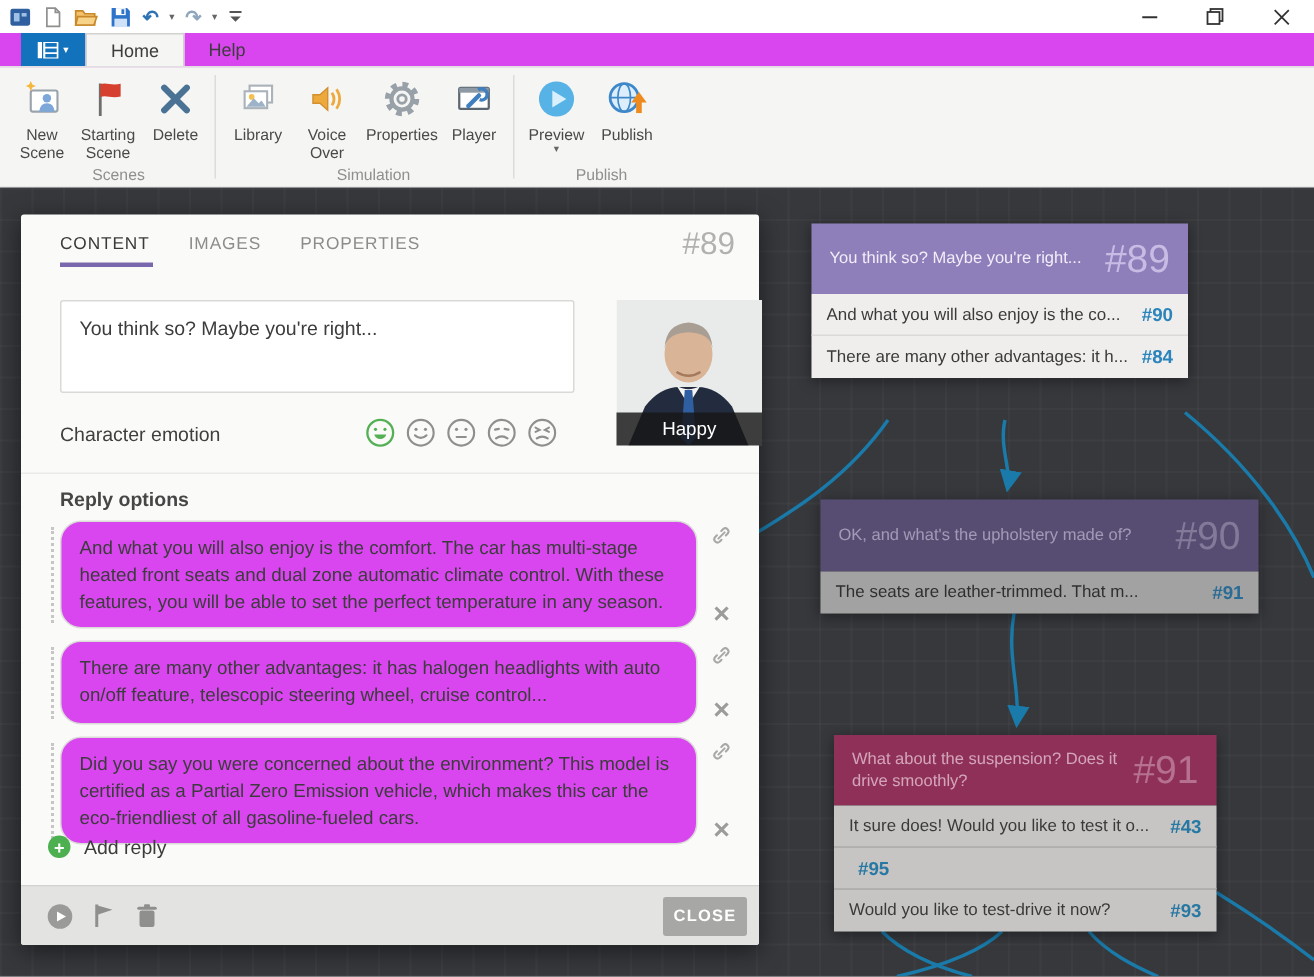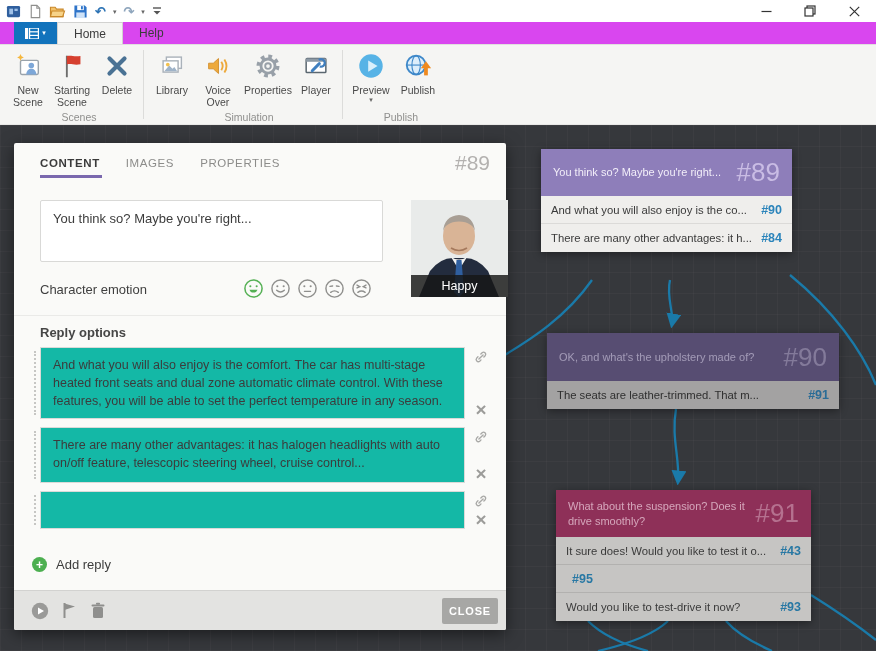--- a/index.html
+++ b/index.html
@@ -68,38 +68,38 @@
   .n91 .node-title{color:rgba(255,235,245,.62)}
   .n91 .node-id{color:rgba(255,235,245,.35)}
   .n91 .node-row{background:#c6c5c3;border-bottom:1px solid #b2b1af}
   .n91 .node-row:last-child{border-bottom:none}
   .n91 .rid{color:#2878a4}
 
   
   .panel{position:absolute;left:14px;top:18px;width:492px;height:487px;background:#fafaf8;border-radius:2px;box-shadow:0 4px 16px rgba(0,0,0,.5)}
   .ptabs{position:absolute;top:14px;left:26px;display:flex;gap:26px;font-size:11.5px;letter-spacing:.6px;color:#8c8c8a}
   .ptab{position:relative;cursor:pointer;padding-bottom:9px}
-  .ptab.active{color:#3a3a3a;font-weight:bold}
+  .ptab.active{color:#3a3a3a;font-weight:normal}
   .ptab.active::after{content:"";position:absolute;left:0;right:-2px;bottom:0;height:3px;background:#7a68ae}
   .pid{position:absolute;top:8px;right:16px;font-size:21px;font-weight:300;color:#b3b1af}
 
   .msgbox{position:absolute;top:57px;left:26px;width:343px;height:62px;background:#fff;border:1px solid #d9d9d7;border-radius:2px;padding:9px 12px;font-size:13px;color:#3c3c3c;line-height:1.35}
   .photo{position:absolute;top:57px;left:397px;width:97px;height:97px;cursor:pointer}
   .photo-caption{position:absolute;left:0;right:0;bottom:0;height:22px;background:rgba(22,22,22,.82);color:#fff;font-size:12.5px;display:flex;align-items:center;justify-content:center}
 
   .emo-label{position:absolute;top:139px;left:26px;font-size:13px;color:#3f3f3f}
   .faces{position:absolute;top:135px;left:229px;display:flex;gap:6px}
   .face{width:21px;height:21px;cursor:pointer}
 
   .pdivider{position:absolute;top:172px;left:0;right:0;height:1px;background:#eaeae8}
   .reply-label{position:absolute;top:182px;left:26px;font-size:13px;font-weight:bold;color:#464646}
 
   .replies{position:absolute;top:204px;left:26px;right:16px;display:flex;flex-direction:column;gap:8px}
   .reply{display:flex;gap:7px}
-  .reply-card{position:relative;flex:1;background:#14b8a6;border:1px solid #dadad8;border-radius:0;padding:8px 12px;font-size:12.5px;line-height:1.44;color:#3c3c3c}
+  .reply-card{position:relative;flex:1;background:#d946ef;border:1px solid #dadad8;border-radius:14px;padding:8px 12px;font-size:12.5px;line-height:1.44;color:#3c3c3c}
   .reply:nth-child(2) .reply-card{min-height:56px}
   .drag-handle{position:absolute;left:-7px;top:3px;bottom:3px;border-left:2px dotted #c6c6c4}
   .reply-actions{width:18px;display:flex;flex-direction:column;justify-content:space-between;align-items:center;padding:2px 0}
   .x-ic{font-size:19px;line-height:14px;color:#9c9c9a;font-weight:bold;cursor:pointer}
 
   .add-reply{position:absolute;top:414px;left:18px;display:flex;align-items:center;gap:9px;cursor:pointer}
   .plus-circle{width:15px;height:15px;border-radius:50%;background:#4caf50;color:#fff;font-size:12px;font-weight:bold;display:flex;align-items:center;justify-content:center;line-height:1}
   .add-reply span.lbl{font-size:13px;color:#3c3c3c}
 
   .pfooter{position:absolute;left:0;right:0;bottom:0;height:40px;background:#e3e3e1;border-top:1px solid #d2d2d0;border-radius:0 0 2px 2px;display:flex;align-items:center}
@@ -440,20 +440,21 @@
                   <path d="M9.8,6.2 l1.6,-1.6 a2.7,2.7 0 0 1 3.8,3.8 l-1.6,1.6"></path>
                   <path d="M6.2,9.8 l-1.6,1.6 a2.7,2.7 0 0 0 3.8,3.8 l1.6,-1.6"></path>
                   <path d="M7.4,12.6 L12.6,7.4"></path>
                 </svg></span>
             <span class="x-ic">×</span>
           </div>
         </div>
         <div class="reply">
           <div class="reply-card">
             <div class="drag-handle"></div>
+            <div>Did you say you were concerned about the environment? This model is certified as a Partial Zero Emission vehicle, which makes this car the eco-friendliest of all gasoline-fueled cars.</div>
           </div>
           <div class="reply-actions">
             <span><svg width="16" height="16" viewBox="0 0 20 20" fill="none" stroke="#a8a8a6" stroke-width="1.7" stroke-linecap="round">
                   <path d="M9.8,6.2 l1.6,-1.6 a2.7,2.7 0 0 1 3.8,3.8 l-1.6,1.6"></path>
                   <path d="M6.2,9.8 l-1.6,1.6 a2.7,2.7 0 0 0 3.8,3.8 l1.6,-1.6"></path>
                   <path d="M7.4,12.6 L12.6,7.4"></path>
                 </svg></span>
             <span class="x-ic">×</span>
           </div>
         </div>

